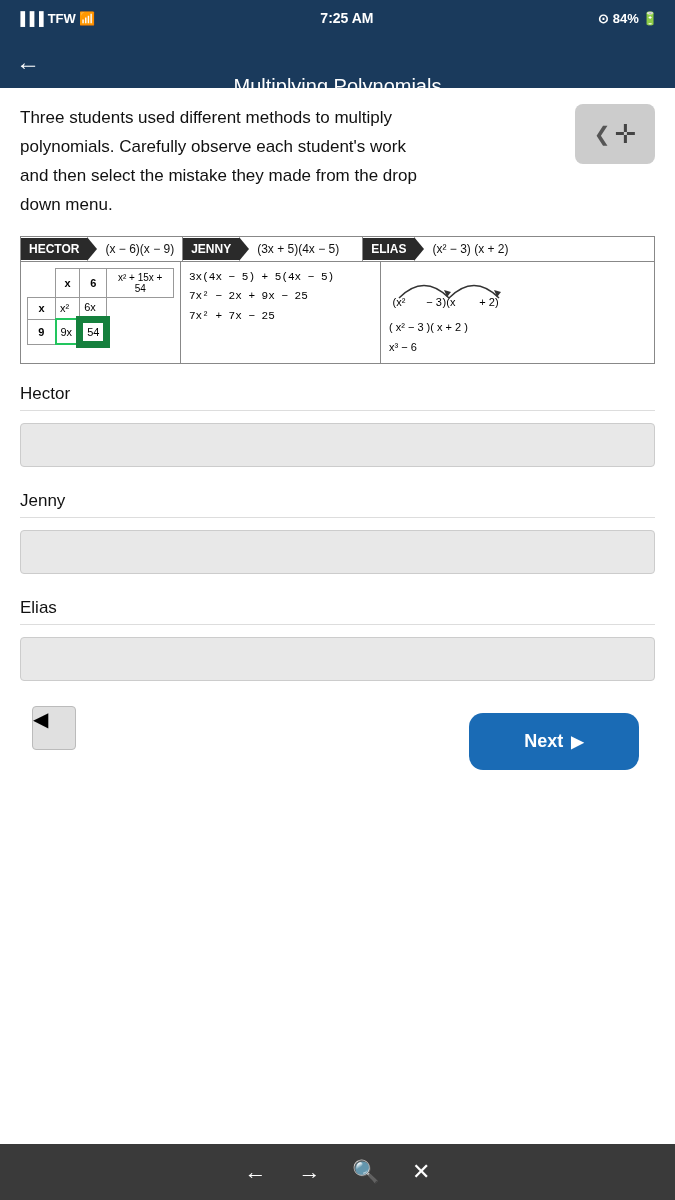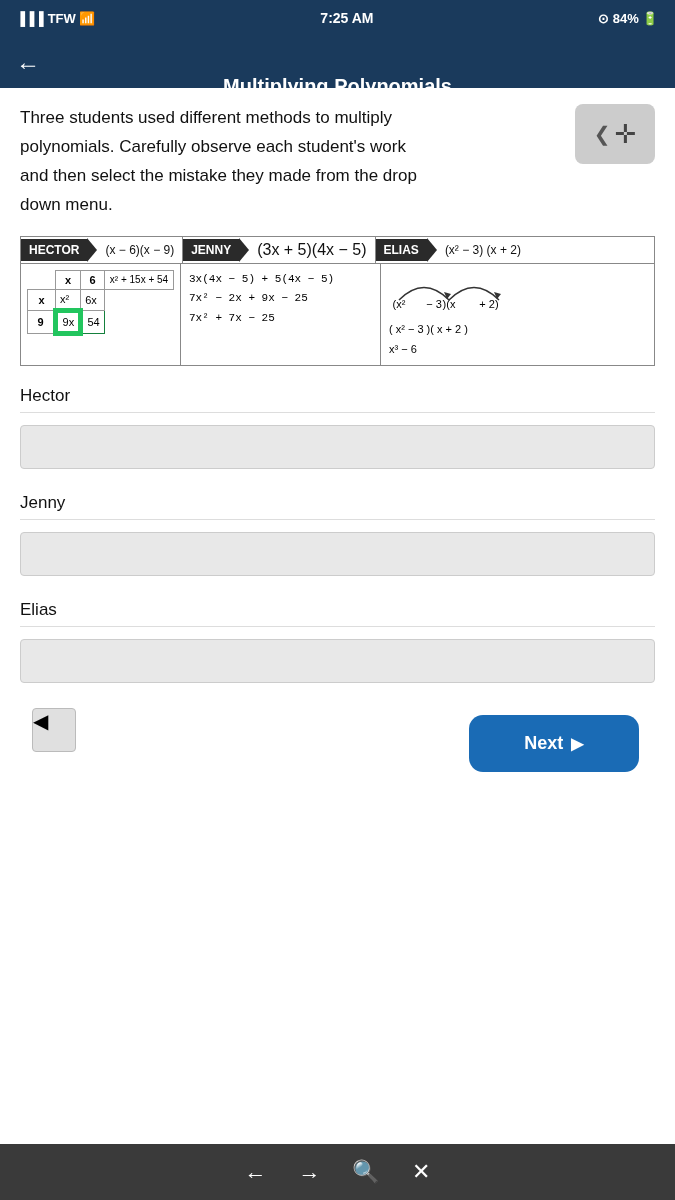--- a/index.html
+++ b/index.html
@@ -37,21 +37,21 @@
       height: 52px;
     }
     .header-back {
       font-size: 24px;
       color: white;
       cursor: pointer;
       margin-right: 12px;
     }
     .header-title {
       font-size: 20px;
-      font-weight: 700;
+      font-weight: 400;
       flex: 1;
       text-align: center;
       margin-right: 36px;
       margin-top: 48px;
     }
 
     
     .content {
       padding: 16px 20px;
       background: #ffffff;
@@ -125,21 +125,21 @@
       background: #2a2a2a;
       color: white;
       font-weight: bold;
       padding: 4px 8px;
       font-size: 12px;
       display: flex;
       align-items: center;
     }
     .tab-jenny-expr {
       padding: 4px 8px;
-      font-size: 16px;
+      font-size: 12px;
       display: flex;
       align-items: center;
       color: #111;
     }
     .tab-elias {
       background: #2a2a2a;
       color: white;
       font-weight: bold;
       padding: 4px 8px;
       font-size: 12px;
@@ -377,22 +377,22 @@
               <td style="border:1px solid #999; text-align:center; padding:3px 4px; font-size:10px;">x² + 15x + 54</td>
             </tr>
             <tr>
               <td style="border:1px solid #999; text-align:center; padding:3px 4px; font-weight:bold;">x</td>
               <td style="border:1px solid #999; text-align:left; padding:3px 4px;">x²</td>
               <td style="border:1px solid #999; text-align:left; padding:3px 4px;">6x</td>
               <td style="border:none;"></td>
             </tr>
             <tr>
               <td style="border:1px solid #999; text-align:center; padding:3px 4px; font-weight:bold;">9</td>
-              <td style="border:5px solid #22c55e; text-align:right; padding:3px 4px;">9x</td>
-              <td style="border:1px solid #15803d; text-align:center; padding:3px 4px;">54</td>
+              <td style="border:2px solid #22c55e; text-align:left; padding:3px 4px;">9x</td>
+              <td style="border:7px solid #15803d; text-align:center; padding:3px 4px;">54</td>
               <td style="border:none;"></td>
             </tr>
           </tbody>
             </table>
         </div>
 
         <div class="jenny-section">
           <div style="font-size:11px; line-height:1.8;font-family:Liberation Mono, monospace;">
             <div>3x(4x − 5) + 5(4x − 5)</div>
             <div>7x² − 2x + 9x − 25</div>

